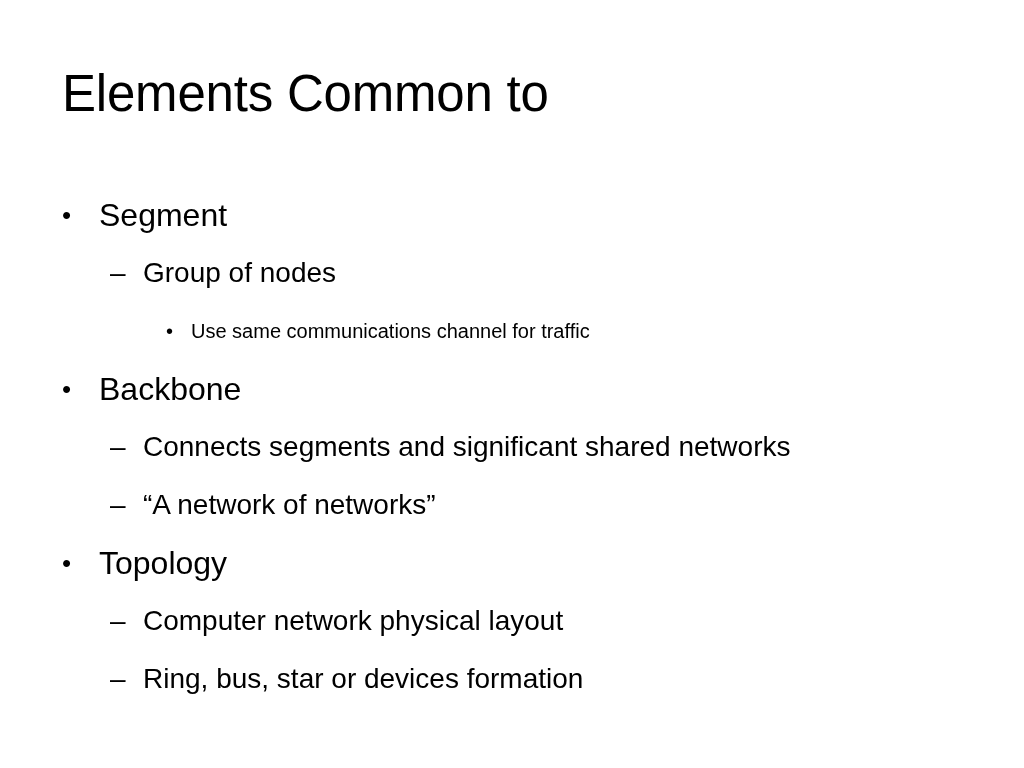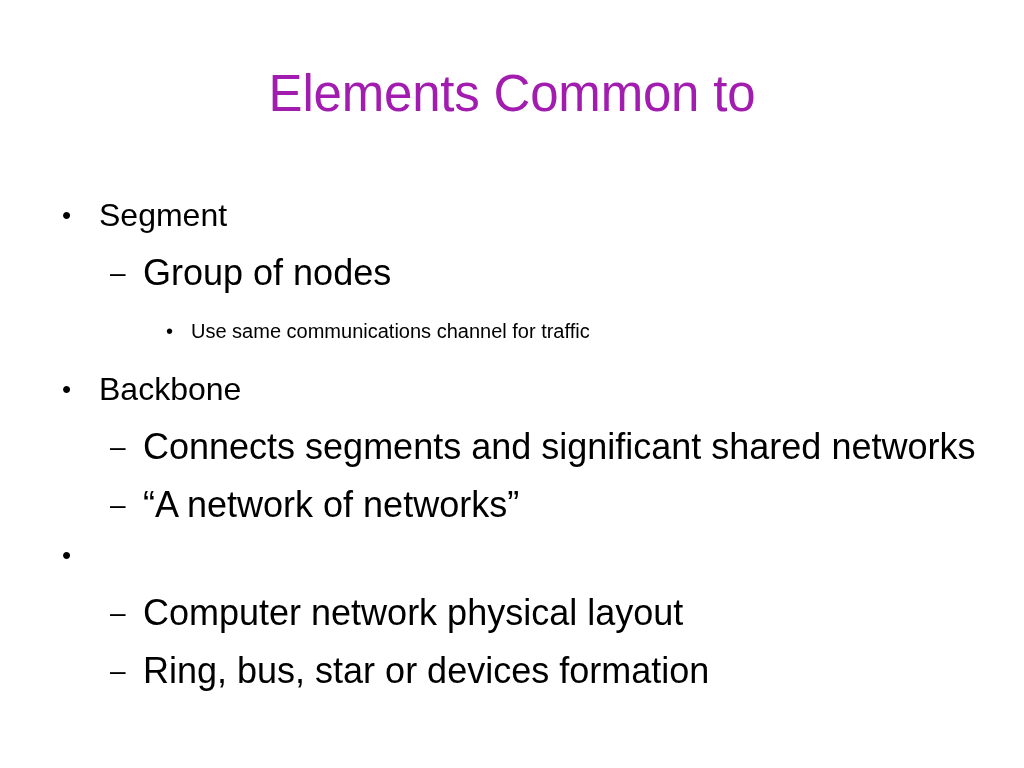--- a/index.html
+++ b/index.html
@@ -21,26 +21,26 @@
     height: 768px;
     background: #ffffff;
   }
 
   
   .slide-title {
     position: absolute;
     left: 62px;
     top: 30px;
     width: 900px;
-    text-align: center;
+    text-align: left;
     font-size: 51px;
     line-height: 60px;
     font-weight: normal;
     letter-spacing: -0.2px;
-    color: #a21caf;
+    color: #000000;
   }
   .slide-title .title-line {
     display: block;
     white-space: nowrap;
   }
 
   
   .body-list {
     position: absolute;
     left: 0;
@@ -92,21 +92,21 @@
     line-height: 48px;
   }
   .lvl2 .bullet-mark {
     left: 110px;
     top: 0;
     font-size: 28px;
     line-height: 48px;
   }
   .lvl2 .bullet-text {
     margin-left: 143px;
-    font-size: 36px;
+    font-size: 28px;
     line-height: 48px;
   }
 
   
   .lvl3 {
     height: 50px;
     font-size: 24px;
     line-height: 48px;
   }
   .lvl3 .bullet-mark {
@@ -157,20 +157,21 @@
       <span class="bullet-text">Connects segments and significant shared networks</span>
     </div>
 
     <div class="bullet-row lvl2">
       <span class="bullet-mark">–</span>
       <span class="bullet-text">“A network of networks”</span>
     </div>
 
     <div class="bullet-row lvl1">
       <span class="bullet-mark">•</span>
+      <span class="bullet-text">Topology</span>
     </div>
 
     <div class="bullet-row lvl2">
       <span class="bullet-mark">–</span>
       <span class="bullet-text">Computer network physical layout</span>
     </div>
 
     <div class="bullet-row lvl2">
       <span class="bullet-mark">–</span>
       <span class="bullet-text">Ring, bus, star or devices formation</span>

